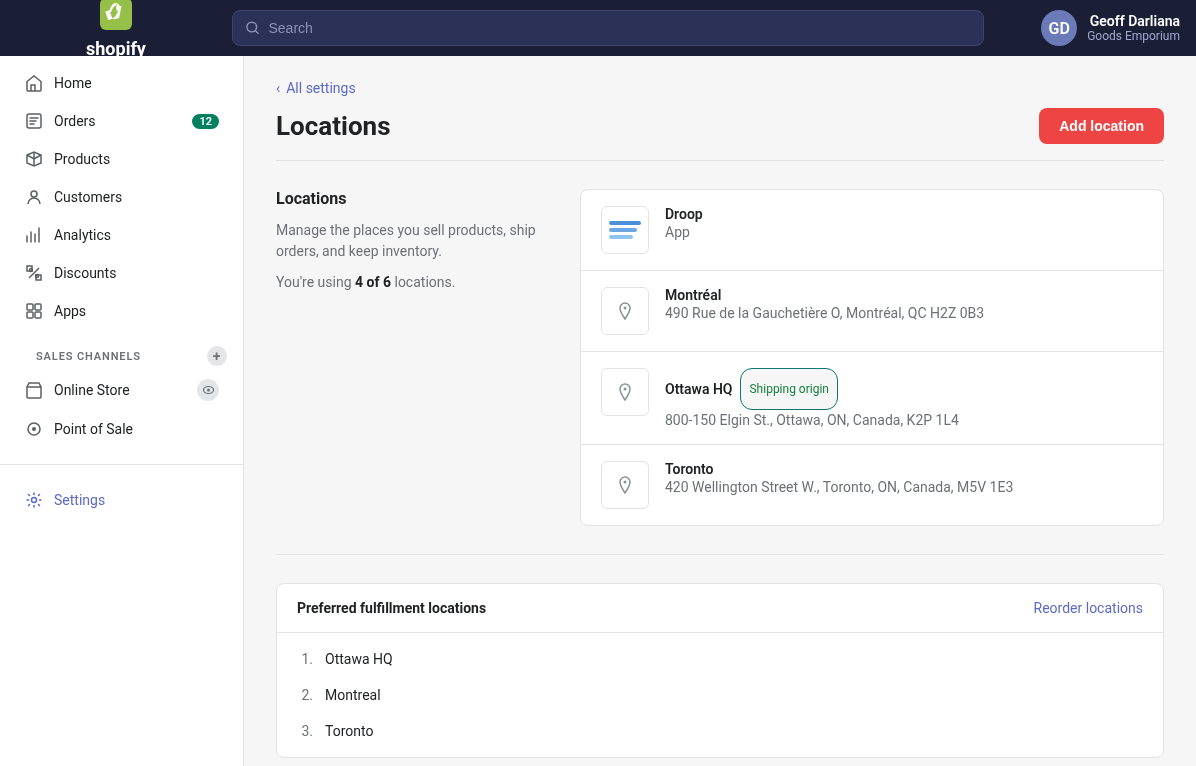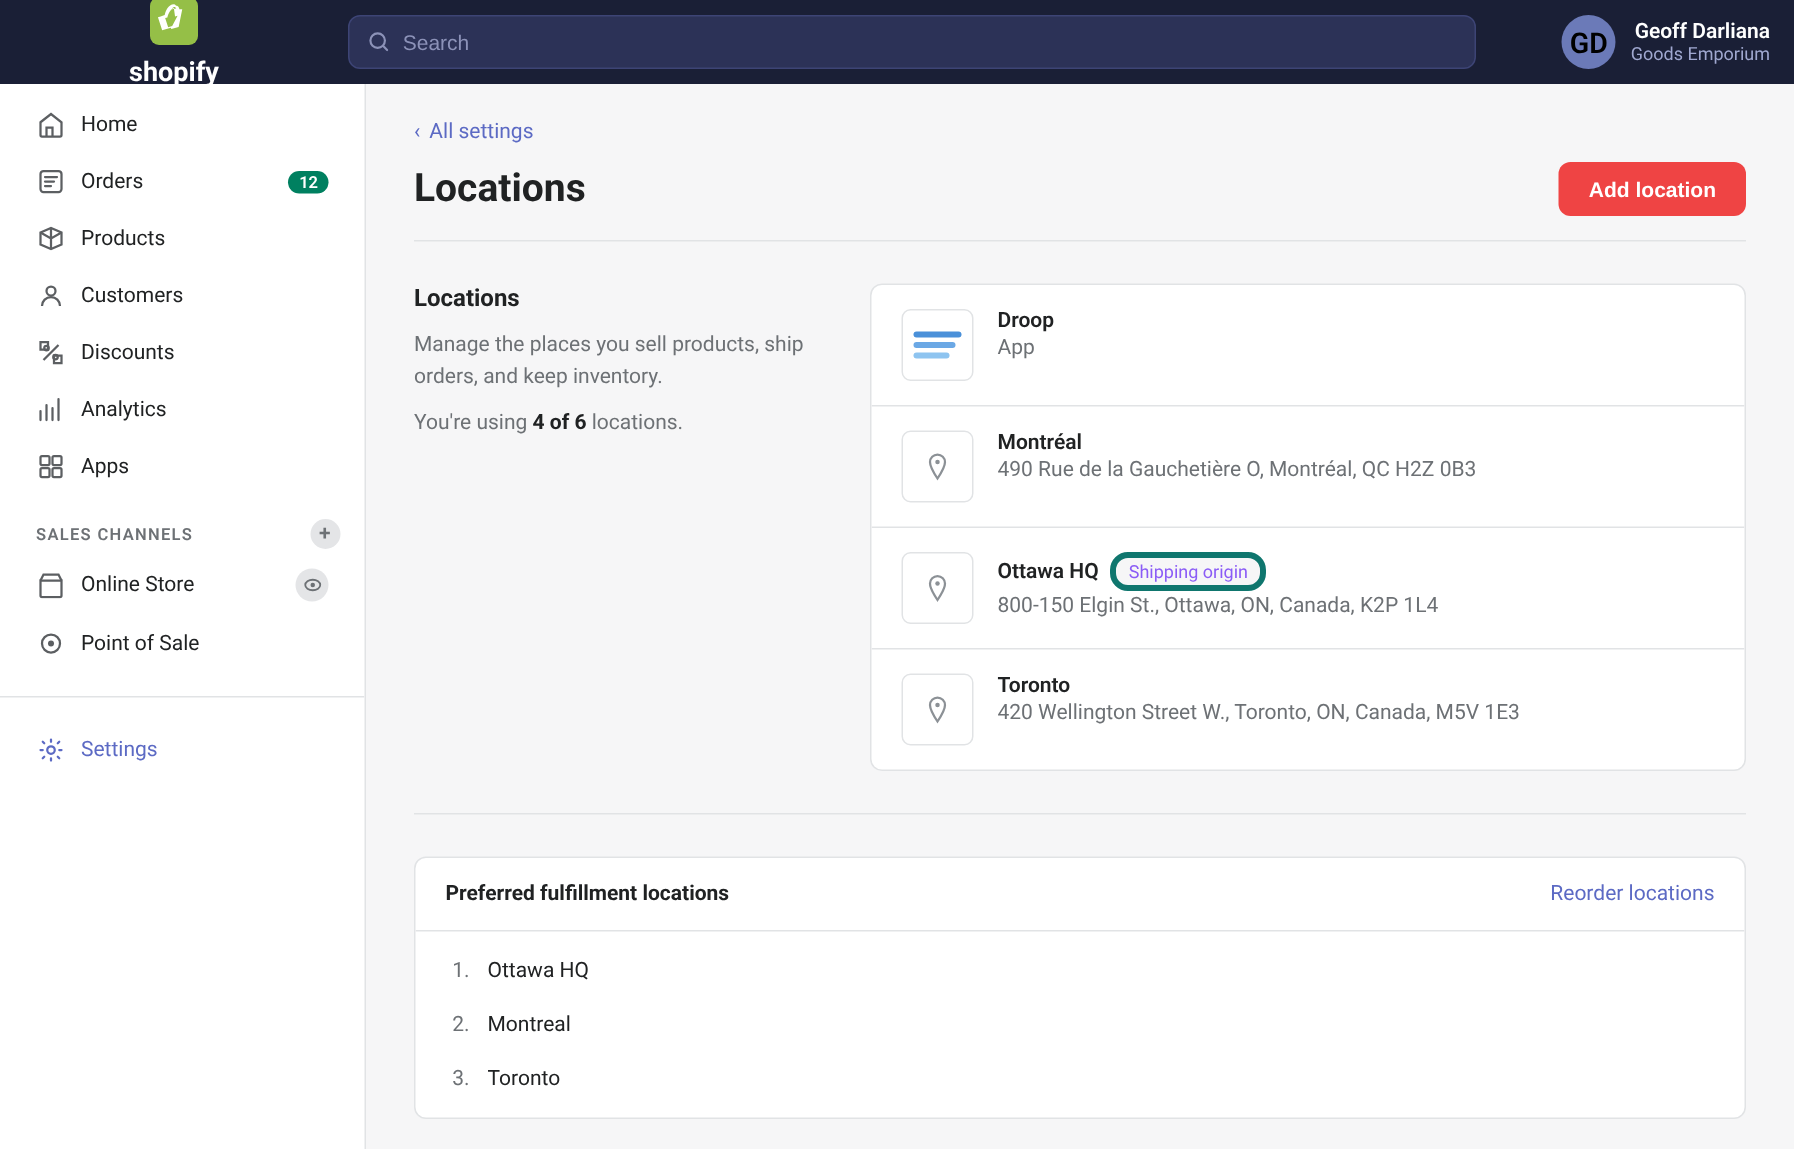--- a/index.html
+++ b/index.html
@@ -61,22 +61,22 @@
       justify-content: flex-end;
     }
     .avatar {
       width: 36px;
       height: 36px;
       border-radius: 50%;
       background: #6b7ab8;
       display: flex;
       align-items: center;
       justify-content: center;
-      font-size: 19px;
-      color: #000000;
+      font-size: 16px;
+      color: #ffffff;
       font-weight: 600;
       overflow: hidden;
     }
     .user-info { text-align: right; }
     .user-name { font-size: 14px; font-weight: 600; }
     .user-store { font-size: 12px; color: #a0a8d0; }
 
     
     .app-body {
       display: flex;
@@ -119,21 +119,21 @@
     .nav-badge {
       background: #008060;
       color: #fff;
       border-radius: 10px;
       font-size: 11px;
       padding: 1px 7px;
       font-weight: 600;
       margin-left: auto;
     }
     .section-header {
-      padding: 16px 16px 4px 24px;
+      padding: 16px 16px 4px 36px;
       font-size: 11px;
       font-weight: 600;
       color: #6d7175;
       letter-spacing: 0.08em;
       display: flex;
       align-items: center;
       justify-content: space-between;
     }
     .section-add {
       width: 20px;
@@ -296,24 +296,24 @@
       display: flex;
       align-items: center;
       gap: 8px;
     }
     .location-sub {
       font-size: 14px;
       color: #6d7175;
     }
     .shipping-badge {
       background: #f6f6f7;
-      border: 4px solid #0f766e;
-      color: #8b5cf6;
+      border: 1px solid #0f766e;
+      color: #15803d;
       font-size: 12px;
-      padding: 2px 8px;
+      padding: 13px 8px;
       border-radius: 12px;
       font-weight: 400;
     }
 
     
     .fulfillment-section {
       padding: 28px 32px;
     }
     .fulfillment-inner {
       display: flex;
@@ -425,35 +425,35 @@
         <svg width="18" height="18" viewBox="0 0 18 18" fill="none">
             <circle cx="9" cy="6" r="3" stroke="#5c5f62" stroke-width="1.5" fill="none"></circle>
             <path d="M3 16c0-3.3 2.7-6 6-6s6 2.7 6 6" stroke="#5c5f62" stroke-width="1.5" fill="none"></path>
           </svg>
       </span>
       <span>Customers</span>
     </div>
     <div class="nav-item">
       <span class="nav-icon">
         <svg width="18" height="18" viewBox="0 0 18 18" fill="none">
+            <path d="M2 16V10M6 16V6M10 16V8M14 16V2" stroke="#5c5f62" stroke-width="1.5" stroke-linecap="round"></path>
+          </svg>
+      </span>
+      <span>Analytics</span>
+    </div>
+    <div class="nav-item">
+      <span class="nav-icon">
+        <svg width="18" height="18" viewBox="0 0 18 18" fill="none">
             <circle cx="6" cy="6" r="1.5" stroke="#5c5f62" stroke-width="1.5" fill="none"></circle>
             <circle cx="12" cy="12" r="1.5" stroke="#5c5f62" stroke-width="1.5" fill="none"></circle>
             <path d="M4 14L14 4" stroke="#5c5f62" stroke-width="1.5"></path>
             <path d="M2 2h5v5H2zM11 11h5v5h-5z" stroke="#5c5f62" stroke-width="1.5" fill="none" rx="1"></path>
           </svg>
       </span>
       <span>Discounts</span>
-    </div>
-    <div class="nav-item">
-      <span class="nav-icon">
-        <svg width="18" height="18" viewBox="0 0 18 18" fill="none">
-            <path d="M2 16V10M6 16V6M10 16V8M14 16V2" stroke="#5c5f62" stroke-width="1.5" stroke-linecap="round"></path>
-          </svg>
-      </span>
-      <span>Analytics</span>
     </div>
     <div class="nav-item">
       <span class="nav-icon">
         <svg width="18" height="18" viewBox="0 0 18 18" fill="none">
             <rect x="2" y="2" width="6" height="6" rx="1" stroke="#5c5f62" stroke-width="1.5" fill="none"></rect>
             <rect x="10" y="2" width="6" height="6" rx="1" stroke="#5c5f62" stroke-width="1.5" fill="none"></rect>
             <rect x="2" y="10" width="6" height="6" rx="1" stroke="#5c5f62" stroke-width="1.5" fill="none"></rect>
             <rect x="10" y="10" width="6" height="6" rx="1" stroke="#5c5f62" stroke-width="1.5" fill="none"></rect>
           </svg>
       </span>

